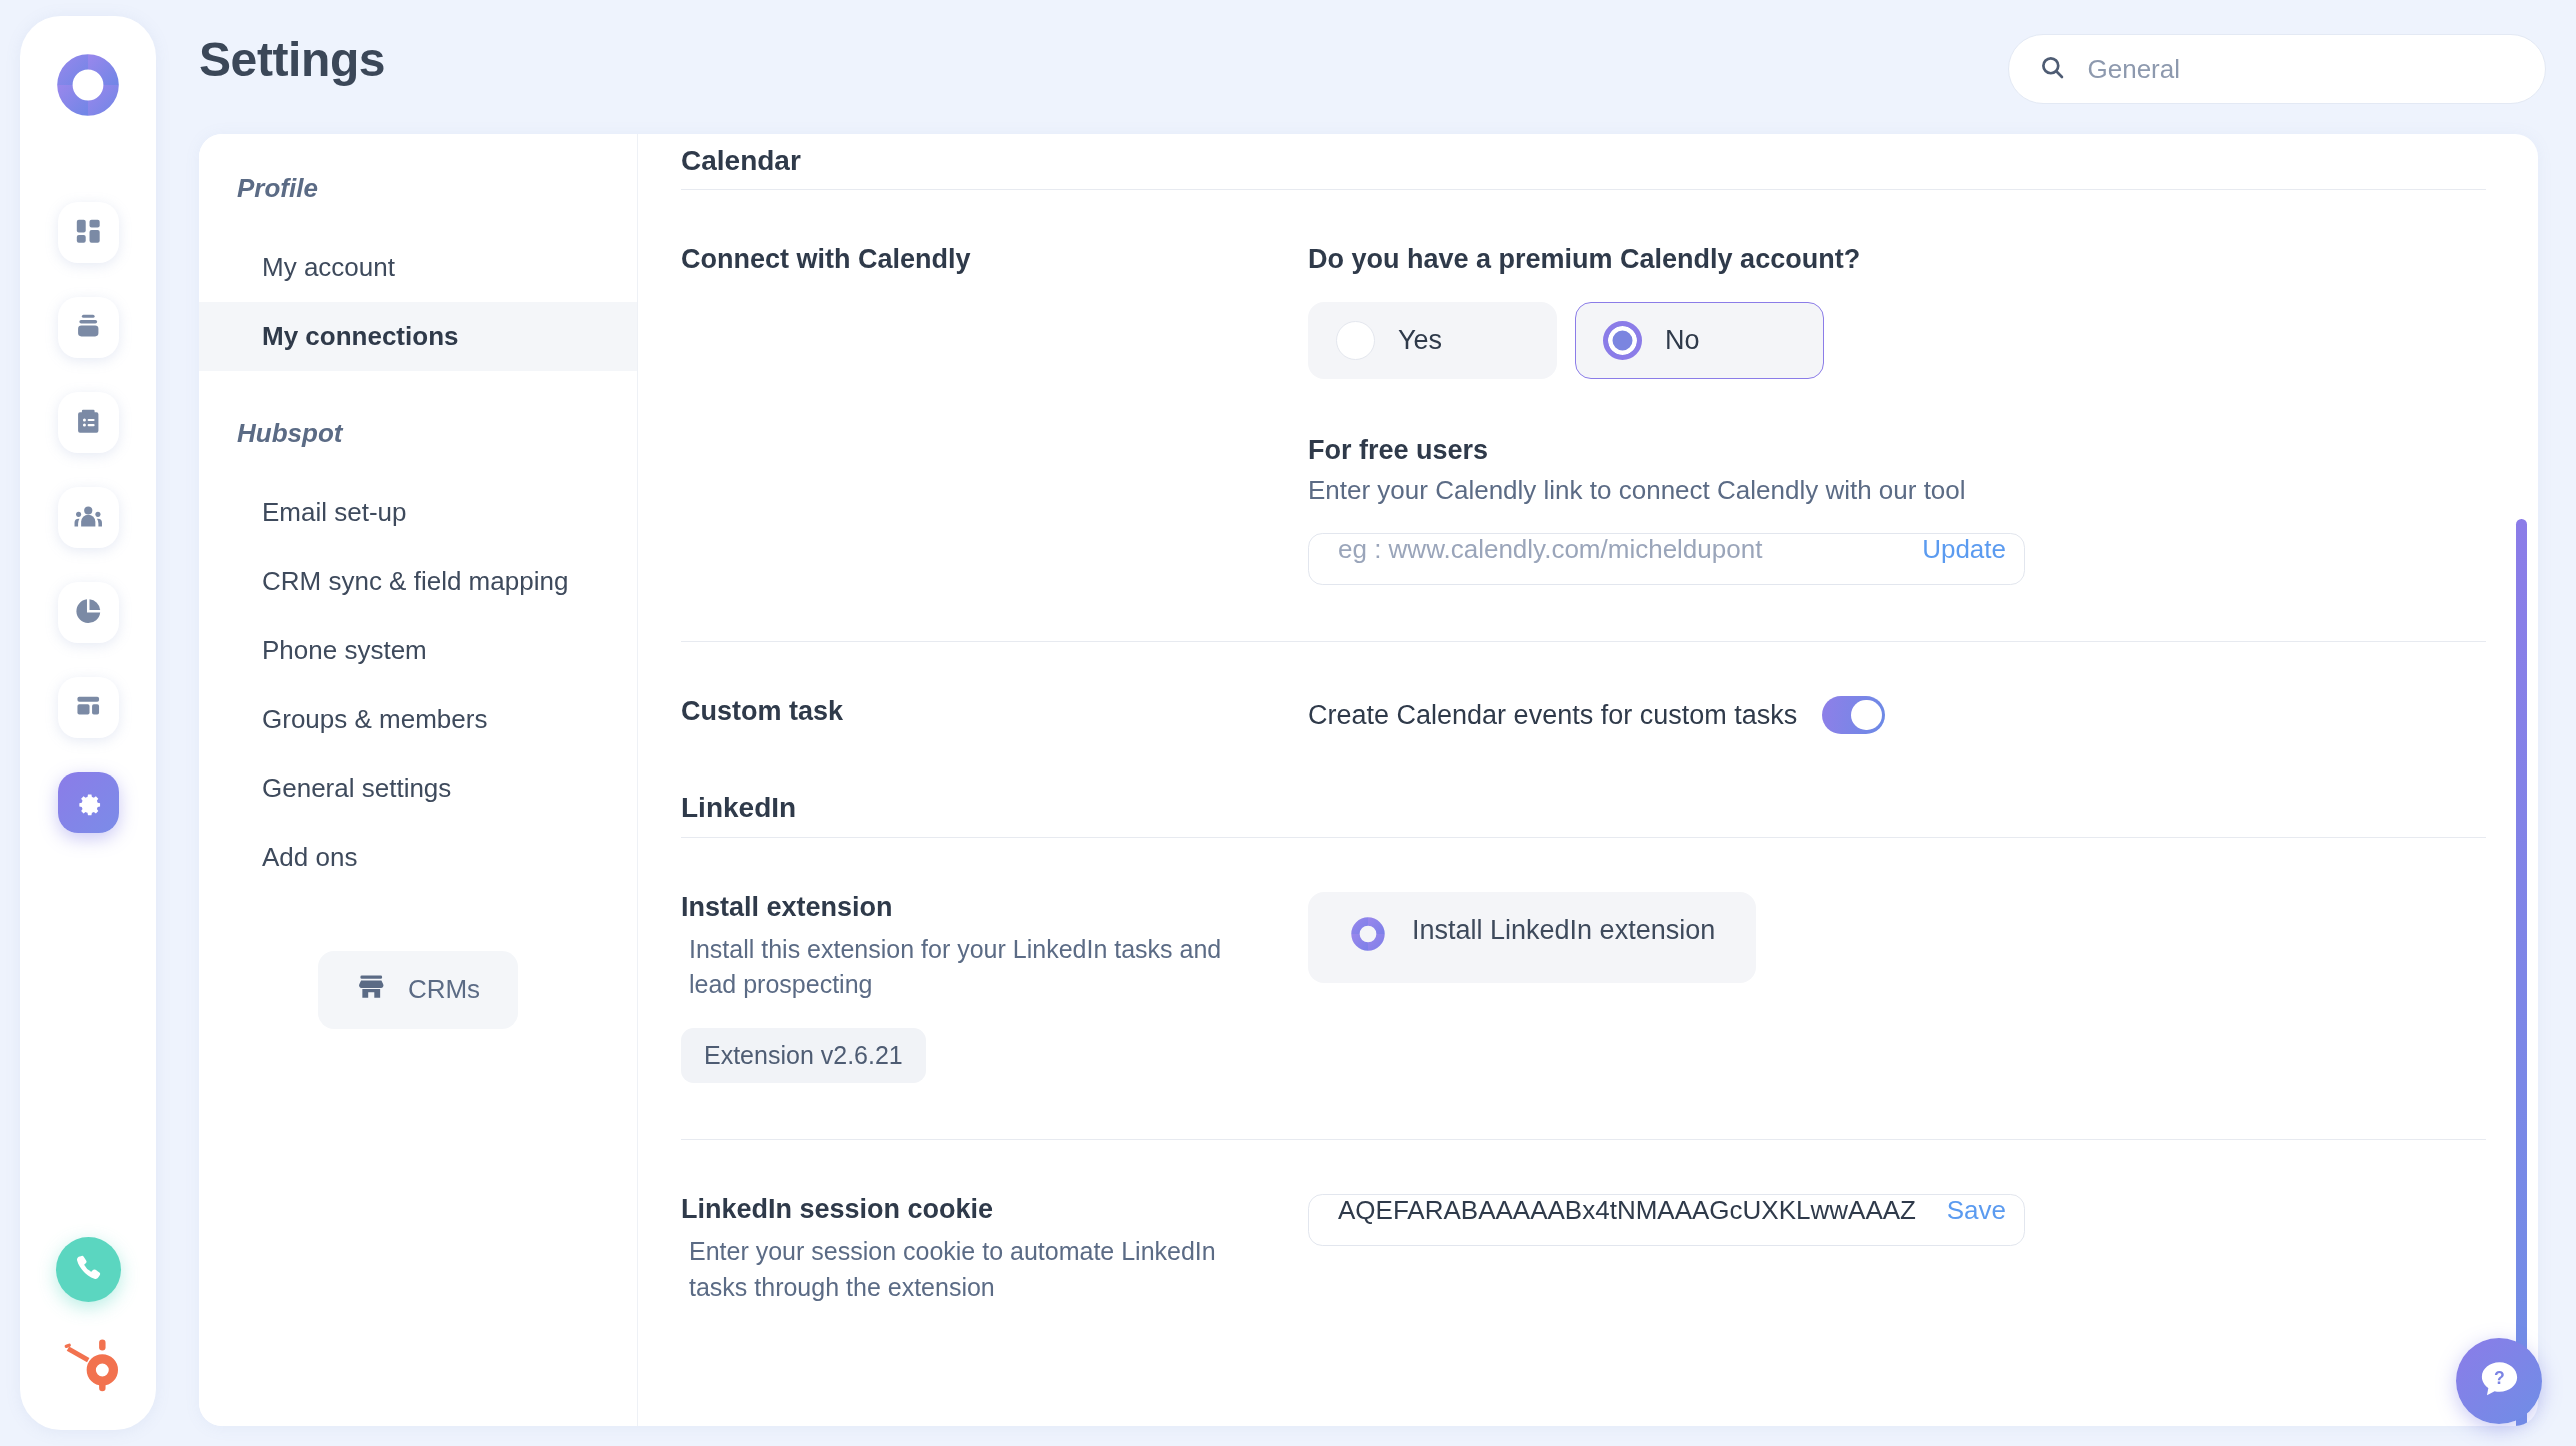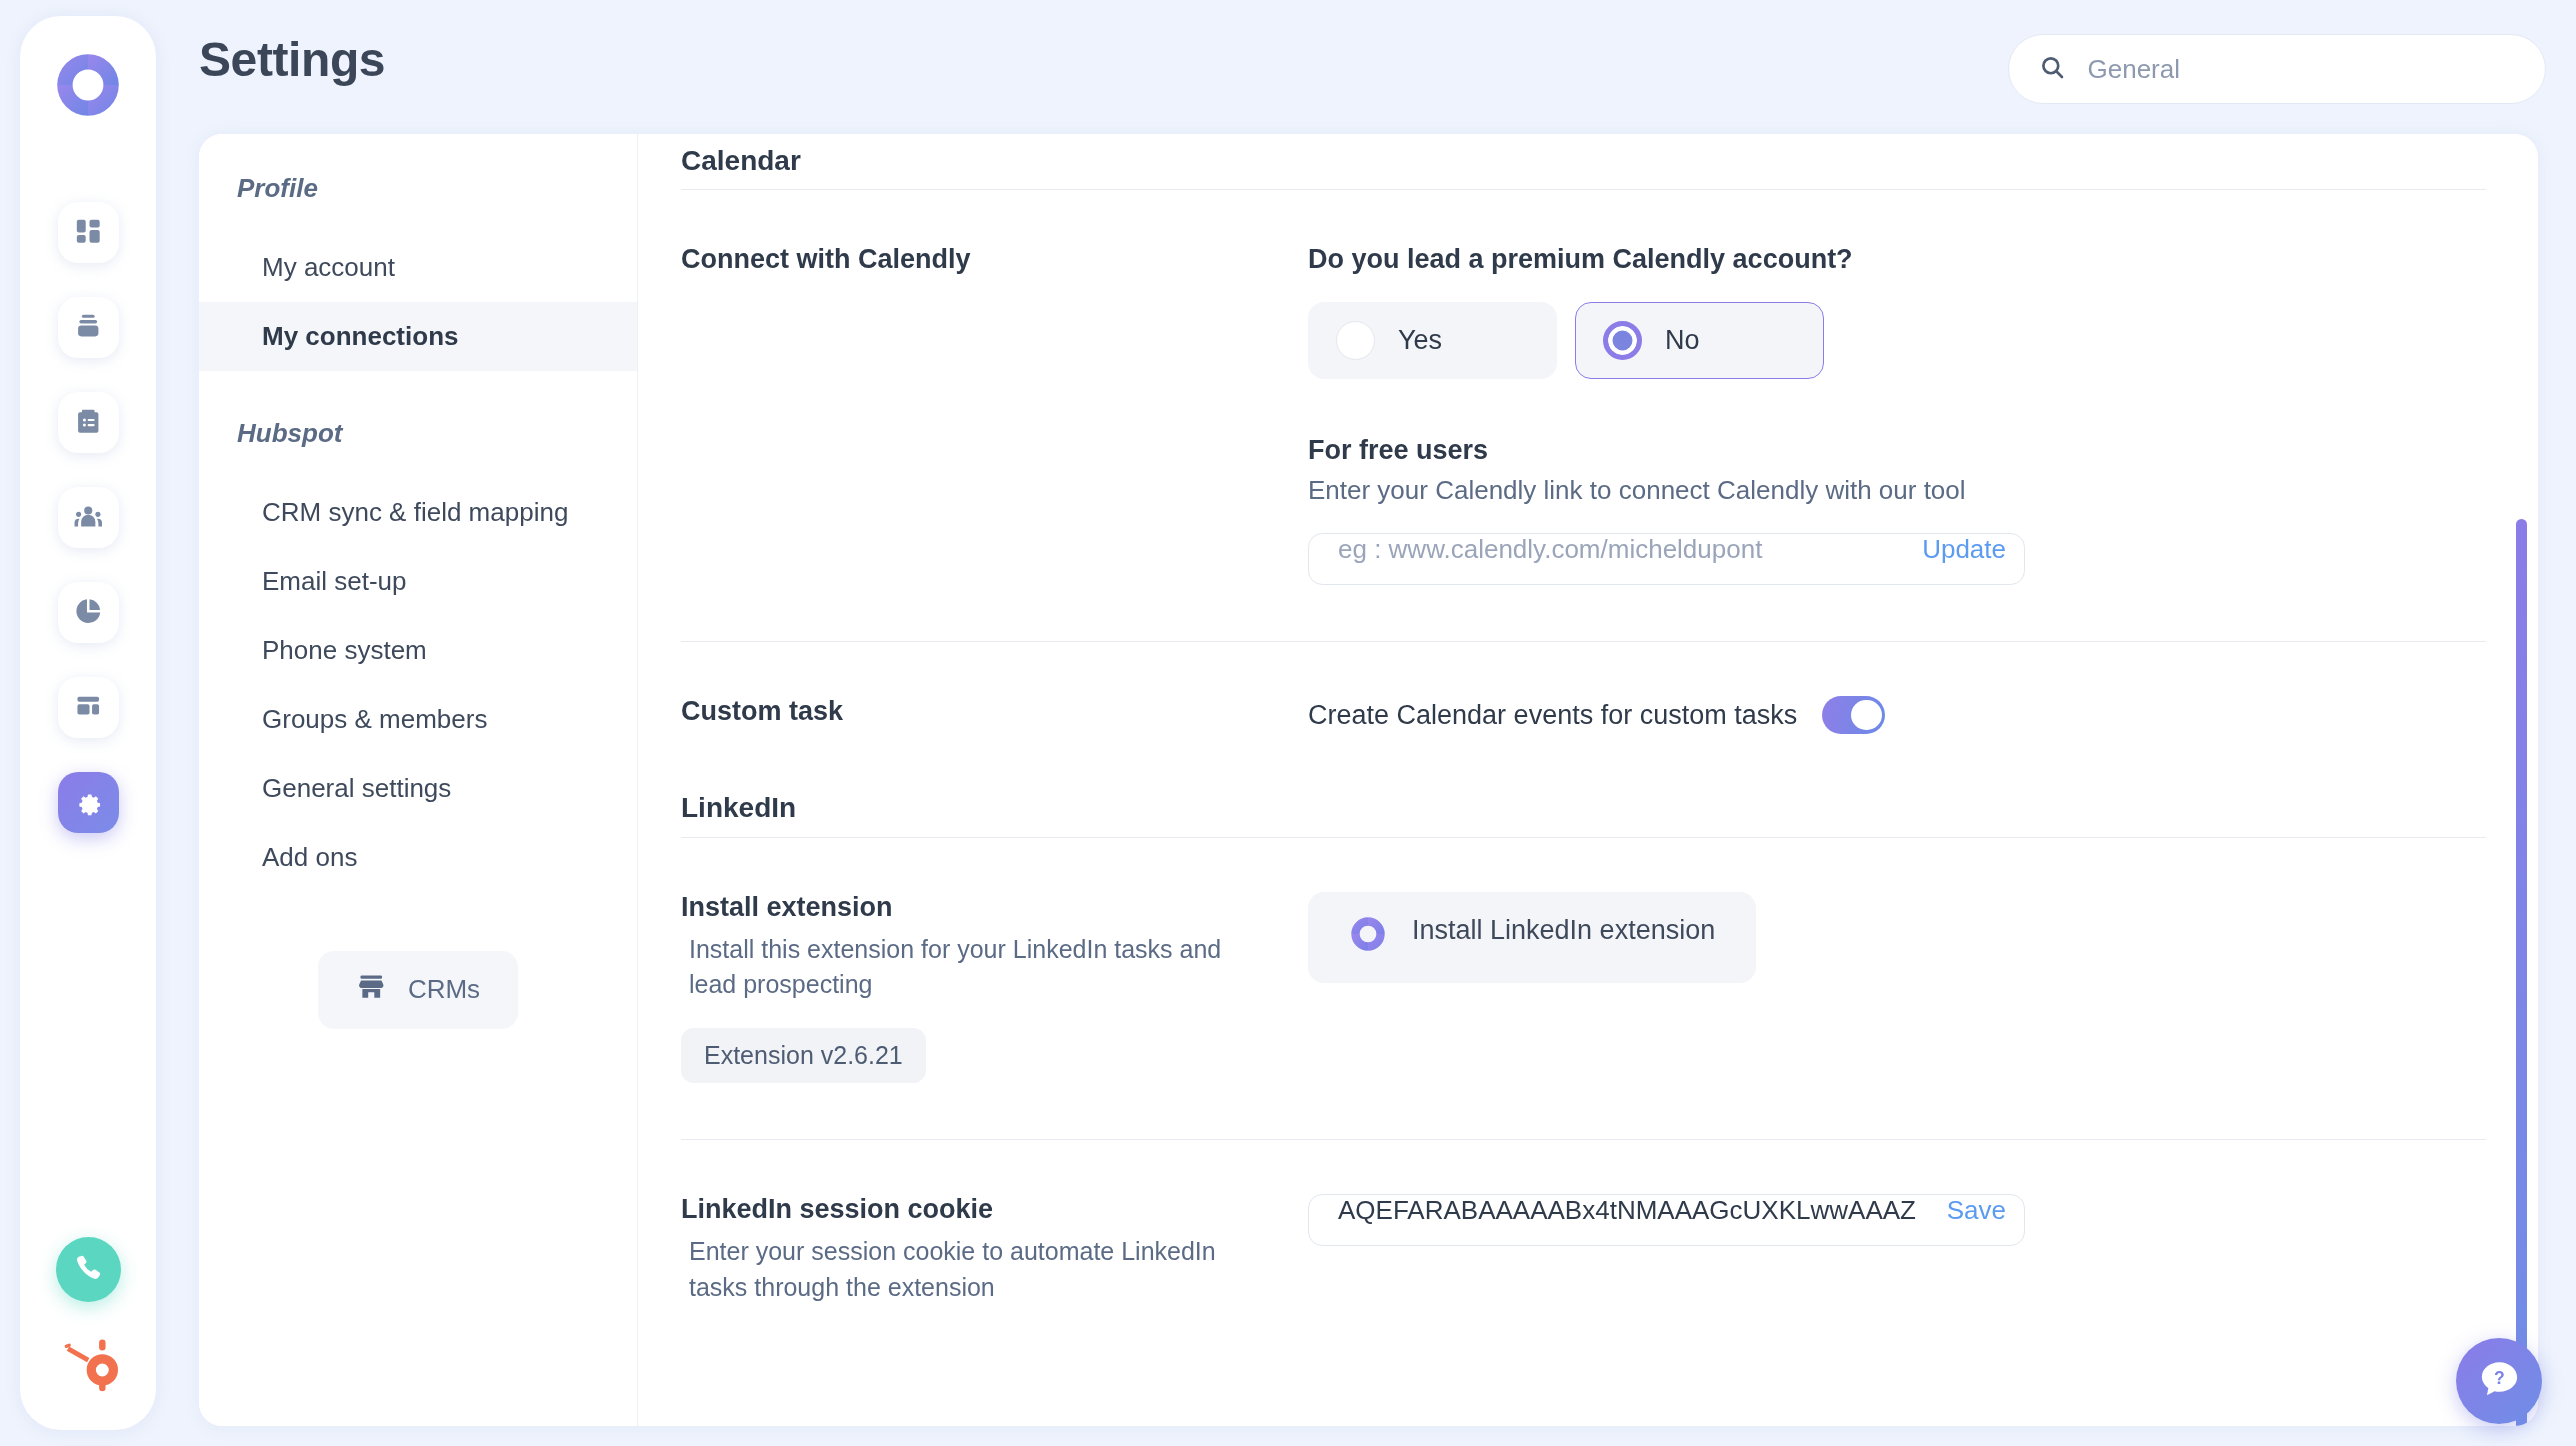--- a/index.html
+++ b/index.html
@@ -322,22 +322,22 @@
   </div>
 
   <div class="card">
 
     <div class="nav">
       <div class="nav-group-title">Profile</div>
       <div class="nav-item">My account</div>
       <div class="nav-item active">My connections</div>
 
       <div class="nav-group-title second">Hubspot</div>
+      <div class="nav-item">Email set-up</div>
       <div class="nav-item">CRM sync &amp; field mapping</div>
-      <div class="nav-item">Email set-up</div>
       <div class="nav-item">Phone system</div>
       <div class="nav-item">Groups &amp; members</div>
       <div class="nav-item">General settings</div>
       <div class="nav-item">Add ons</div>
 
       <div class="crms-wrap">
         <div class="crms-btn">
           <span>
             <svg viewBox="0 0 24 24">
                 <rect x="3.5" y="3.5" width="17" height="2.6" rx="1"></rect>
@@ -352,21 +352,21 @@
 
     <div class="content">
 
       <div class="sec-head">Calendar</div>
 
       <div class="row">
         <div class="row-label">
           <div class="t">Connect with Calendly</div>
         </div>
         <div class="row-body">
-          <div class="q-label">Do you lead a premium Calendly account?</div>
+          <div class="q-label">Do you have a premium Calendly account?</div>
 
           <div class="radio-group">
             <div class="radio-opt">
               <span class="radio-dot"></span>
               <span>Yes</span>
             </div>
             <div class="radio-opt sel">
               <span class="radio-dot"></span>
               <span>No</span>
             </div>

